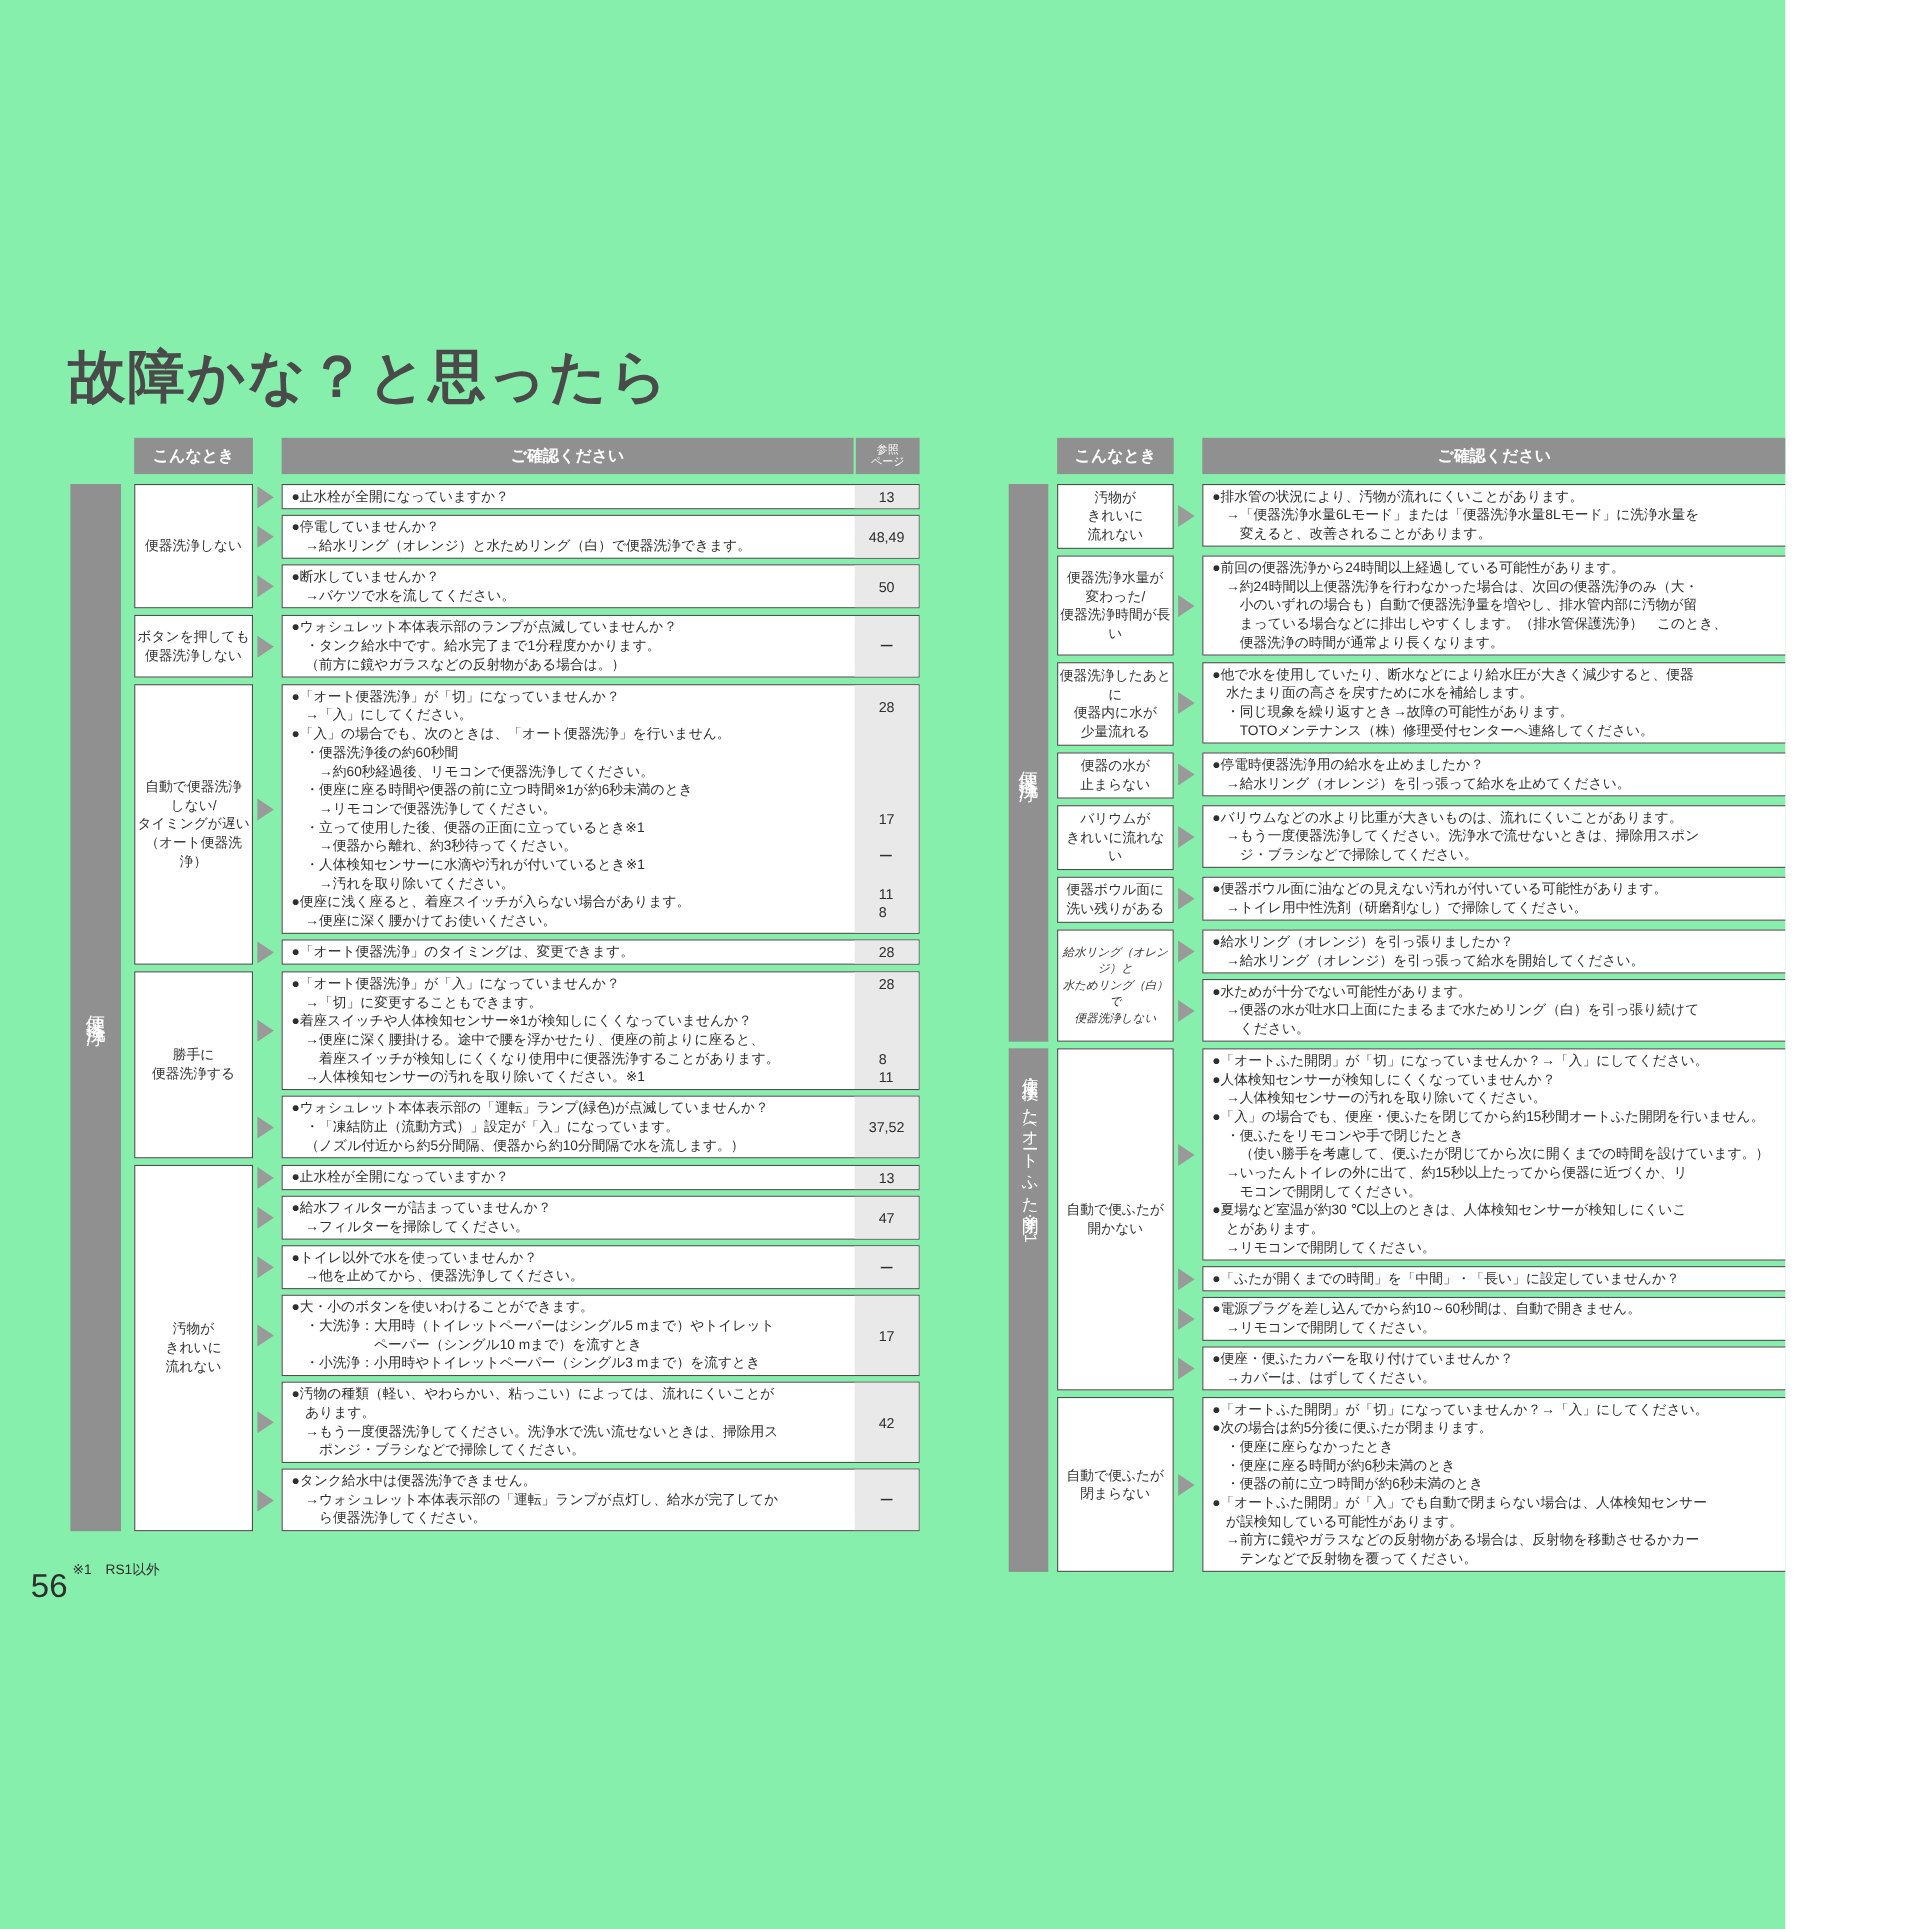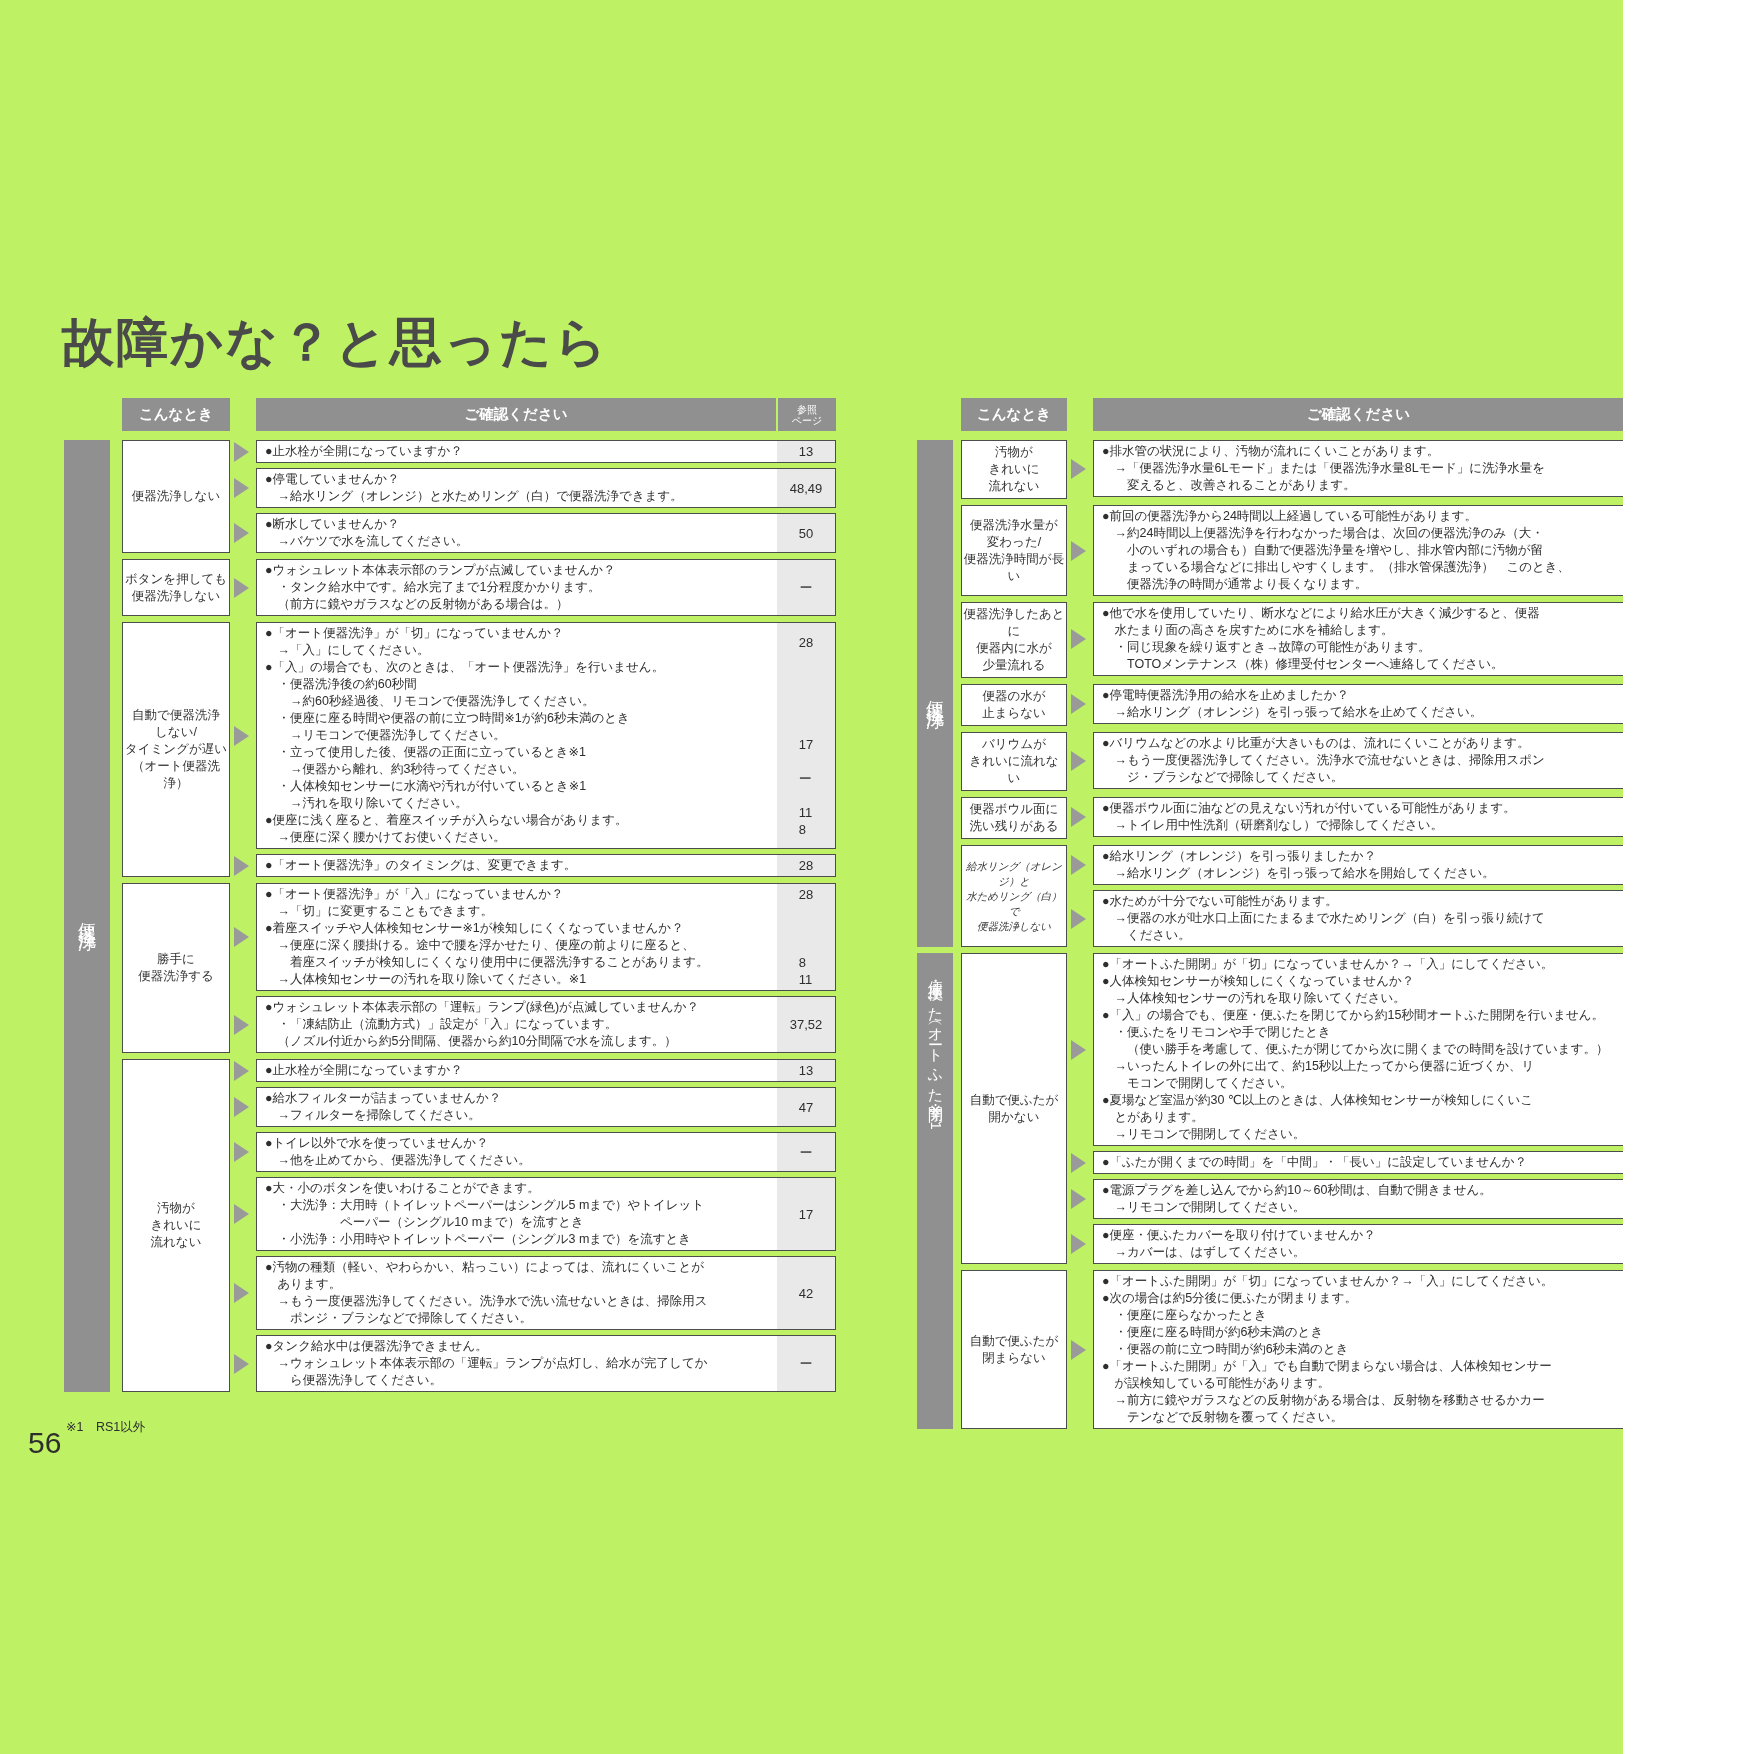--- a/index.html
+++ b/index.html
@@ -1,16 +1,16 @@
 <!DOCTYPE html>
 <html><head>
 <meta charset="utf-8">
 <style>
   html,body{margin:0;padding:0;background:#fff;}
-  .canvas{position:relative;width:1623px;height:1754px;background:#bef264;overflow:hidden;
+  .canvas{position:relative;width:1623px;height:1754px;background:#86efac;overflow:hidden;
           font-family:"Liberation Sans","DejaVu Sans",sans-serif;color:#333;}
   .title{position:absolute;left:62px;top:308px;font-size:52px;font-weight:900;color:#4a4a4a;letter-spacing:2px;}
   
   .ptable{position:absolute;top:398px;}
   .t-left{left:64px;width:772px;}
   .t-right{left:917px;width:764px;}
   .thead{display:flex;height:33px;margin-bottom:9px;}
   .th{background:#909090;color:#fff;display:flex;align-items:center;justify-content:center;font-size:14.5px;font-weight:bold;}
   .t-left  .lead{width:58px;background:transparent;}
   .t-right .lead{width:44px;background:transparent;}

